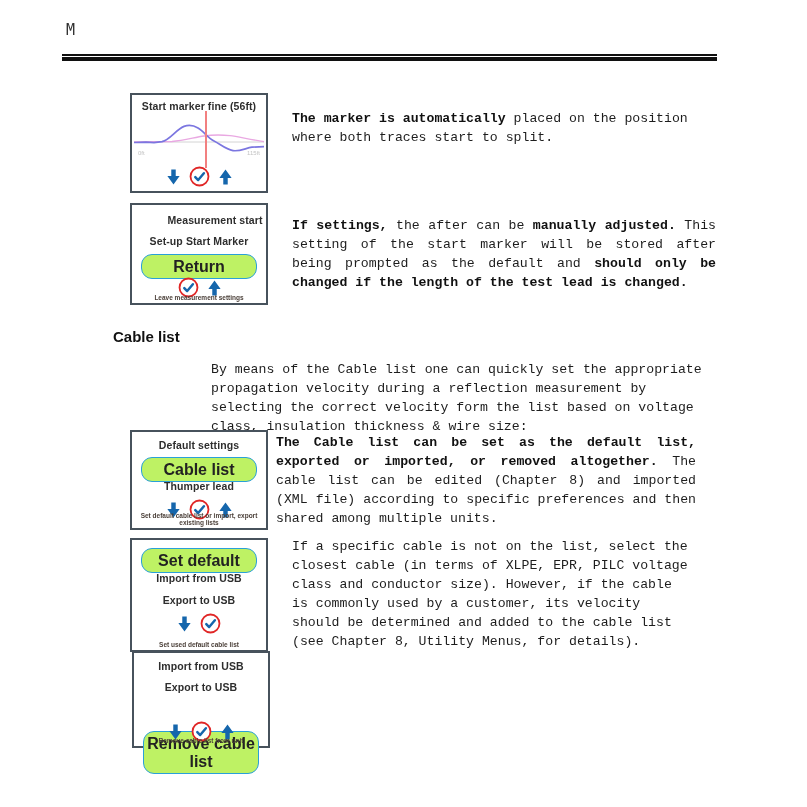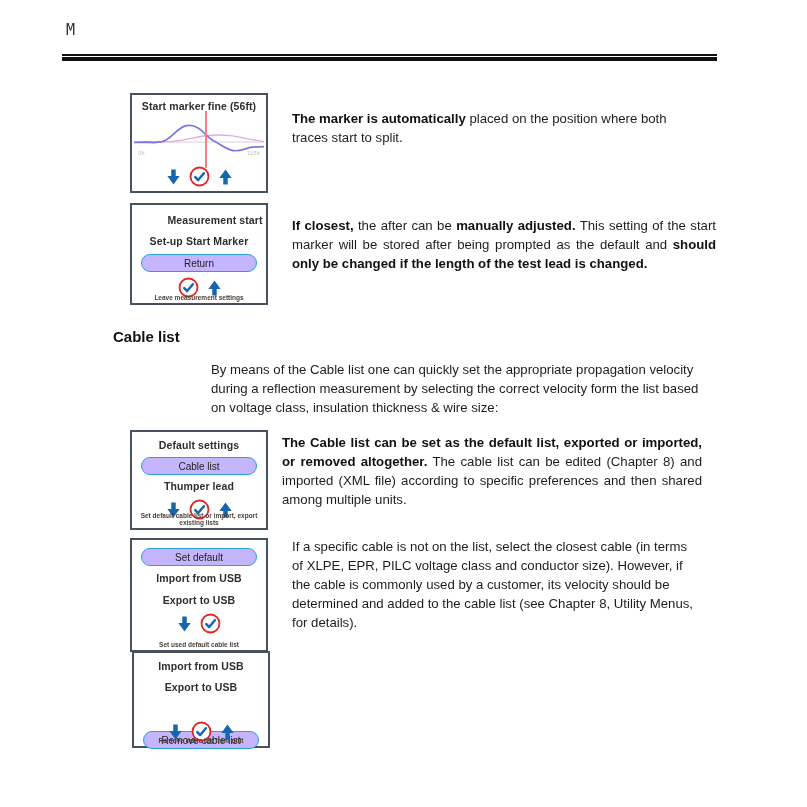--- a/index.html
+++ b/index.html
@@ -12,30 +12,30 @@
               font-size:15px;color:#333;}
   .rule{left:62px;top:54px;width:655px;height:8px;
         border-top:2px solid #101010;}
   .rule::after{content:"";display:block;margin-top:1px;height:4px;background:#101010;}
 
   
   .panel{width:138px;border:2px solid #47525c;background:#fff;box-sizing:border-box;}
   .p-line{position:absolute;left:0;width:100%;text-align:center;
           font-size:10.5px;font-weight:600;color:#2e2e2e;letter-spacing:.1px;}
   .pill{position:absolute;left:50%;transform:translateX(-50%);width:116px;
-        border:1.6px solid #2aa0d8;border-radius:11px;background:#c4b5fd;
-        font-size:10px;font-weight:400;color:#222;text-align:center;
+        border:1.6px solid #2aa0d8;border-radius:11px;background:#bef264;
+        font-size:16px;font-weight:700;color:#222;text-align:center;
         padding:2.5px 0;box-sizing:border-box;cursor:default;}
   .controls{position:absolute;left:0;width:100%;display:flex;
             justify-content:center;align-items:center;gap:9px;}
   .caption{position:absolute;left:0;bottom:2px;width:100%;text-align:center;
            font-size:6.5px;font-weight:700;color:#4a3f38;}
 
   
-  .serif{font-family:Liberation Sans, sans-serif;font-size:13.2px;color:#1d1d1d;
+  .serif{font-family:Liberation Mono, monospace;font-size:13.2px;color:#1d1d1d;
          line-height:1.44;}
   .just{text-align:justify;}
   .serif b{font-weight:700;color:#111;}
   .section-head{font-size:15px;font-weight:700;color:#111;}
 
   
   .chart-label{position:absolute;font-size:6px;color:#c3c3c3;}
   .marker-line{position:absolute;width:1.6px;background:#f28080;}
   svg{display:block;}
 </style>
@@ -84,21 +84,21 @@
       <circle cx="11" cy="11" r="9.4" fill="#fff" stroke="#e02626" stroke-width="1.9"></circle>
       <path d="M6.6,11.6 l3,3.1 L15.6,7.6" fill="none" stroke="#1566ac" stroke-width="2.6" stroke-linecap="round" stroke-linejoin="round"></path>
       </svg>
     <svg width="13" height="16" viewBox="0 0 14 16">
       <path d="M4.6,16 h4.8 v-7 h4.2 L7,0 L0.4,9 h4.2 z" fill="#1566ac"></path>
       </svg>
   </div>
   <div class="caption">Leave measurement settings</div>
 </div>
 
-<div class="abs serif just" style="left:292px;top:216px;width:424px;"><b>If closest,</b><span> the after can be </span><b>manually adjusted.</b><span> This setting of the start marker will be stored after being prompted as the default and </span><b>should only be changed if the length of the test lead is changed.</b></div>
+<div class="abs serif just" style="left:292px;top:216px;width:424px;"><b>If settings,</b><span> the after can be </span><b>manually adjusted.</b><span> This setting of the start marker will be stored after being prompted as the default and </span><b>should only be changed if the length of the test lead is changed.</b></div>
 
 <div class="abs section-head" style="left:113px;top:328px;">Cable list</div>
 
 <div class="abs serif" style="left:211px;top:360px;width:502px;"><span>By means of the Cable list one can quickly set the appropriate propagation velocity during a reflection measurement by selecting the correct velocity form the list based on voltage class, insulation thickness &amp; wire size:</span></div>
 
 <div class="abs panel" style="left:130px;top:430px;height:100px;">
   <div class="p-line" style="top:7px;text-align:center;">Default settings</div>
   <div class="pill" style="top:25px;">Cable list</div>
   <div class="p-line" style="top:48px;">Thumper lead</div>
   <div class="controls" style="top:67px;">
@@ -109,21 +109,21 @@
       <circle cx="11" cy="11" r="9.4" fill="#fff" stroke="#e02626" stroke-width="1.9"></circle>
       <path d="M6.6,11.6 l3,3.1 L15.6,7.6" fill="none" stroke="#1566ac" stroke-width="2.6" stroke-linecap="round" stroke-linejoin="round"></path>
       </svg>
     <svg width="13" height="16" viewBox="0 0 14 16">
       <path d="M4.6,16 h4.8 v-7 h4.2 L7,0 L0.4,9 h4.2 z" fill="#1566ac"></path>
       </svg>
   </div>
   <div class="caption">Set default cable list or import, export existing lists</div>
 </div>
 
-<div class="abs serif just" style="left:282px;top:433px;width:420px;"><b>The Cable list can be set as the default list, exported or imported, or removed altogether.</b><span> The cable list can be edited (Chapter 8) and imported (XML file) according to specific preferences and then shared among multiple units.</span></div>
+<div class="abs serif just" style="left:276px;top:433px;width:420px;"><b>The Cable list can be set as the default list, exported or imported, or removed altogether.</b><span> The cable list can be edited (Chapter 8) and imported (XML file) according to specific preferences and then shared among multiple units.</span></div>
 
 <div class="abs panel" style="left:130px;top:538px;height:114px;">
   <div class="pill" style="top:8px;">Set default</div>
   <div class="p-line" style="top:32px;">Import from USB</div>
   <div class="p-line" style="top:54px;">Export to USB</div>
   <div class="controls" style="top:73px;">
     <svg width="13" height="16" viewBox="0 0 14 16">
       <path d="M4.6,0 h4.8 v7 h4.2 L7,16 L0.4,7 h4.2 z" fill="#1566ac"></path>
       </svg>
     <svg width="21" height="21" viewBox="0 0 22 22">

